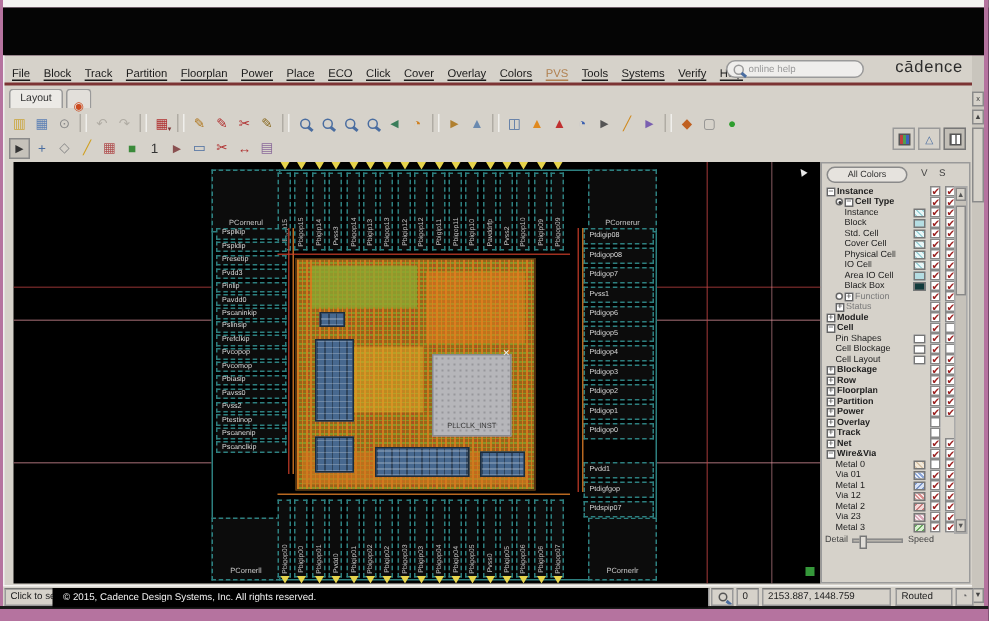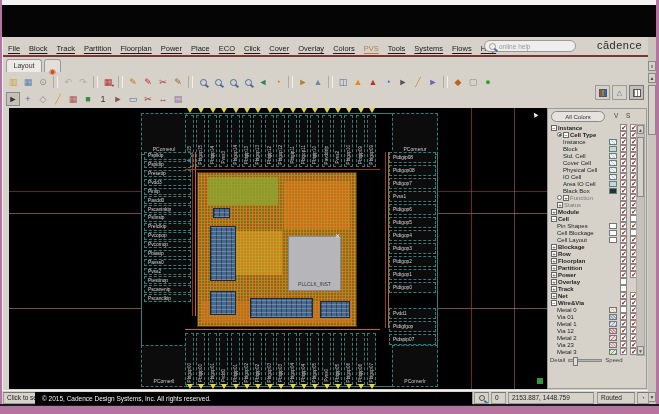--- a/index.html
+++ b/index.html
@@ -154,21 +154,21 @@
       <span class="menu-item">Power</span>
       <span class="menu-item">Place</span>
       <span class="menu-item">ECO</span>
       <span class="menu-item">Click</span>
       <span class="menu-item">Cover</span>
       <span class="menu-item">Overlay</span>
       <span class="menu-item">Colors</span>
       <span class="menu-item dim">PVS</span>
       <span class="menu-item">Tools</span>
       <span class="menu-item">Systems</span>
-      <span class="menu-item">Flows</span>
+      <span class="menu-item">Verify</span>
       <span class="menu-item">Help</span>
     </div>
   <div class="abs" id="search-box">
     <span class="ic-mag" style="border-color:#9a9a9a;"></span>
     <span class="ph">online help</span>
   </div>
   <div class="abs" id="logo">cādence</div>
   <div class="abs" id="menu-divider"></div>
 
   <div class="abs" id="tab-layout">Layout</div>

